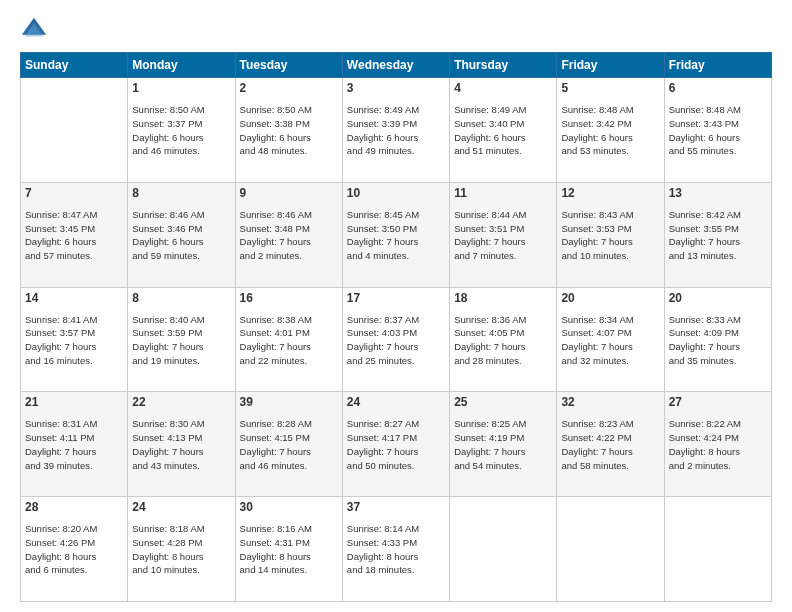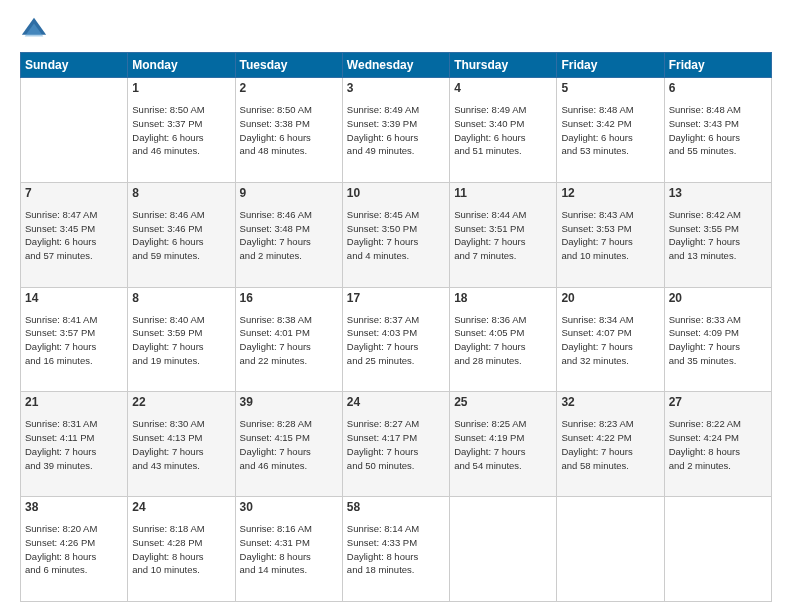--- a/index.html
+++ b/index.html
@@ -249,33 +249,33 @@
             <span class="day-number">32</span>
             <div class="day-info">Sunrise: 8:23 AM<br>Sunset: 4:22 PM<br>Daylight: 7 hours<br>and 58 minutes.</div>
           </td>
           <td>
             <span class="day-number">27</span>
             <div class="day-info">Sunrise: 8:22 AM<br>Sunset: 4:24 PM<br>Daylight: 8 hours<br>and 2 minutes.</div>
           </td>
         </tr>
         <tr>
           <td>
-            <span class="day-number">38</span>
+            <span class="day-number">28</span>
             <div class="day-info">Sunrise: 8:20 AM<br>Sunset: 4:26 PM<br>Daylight: 8 hours<br>and 6 minutes.</div>
           </td>
           <td>
             <span class="day-number">24</span>
             <div class="day-info">Sunrise: 8:18 AM<br>Sunset: 4:28 PM<br>Daylight: 8 hours<br>and 10 minutes.</div>
           </td>
           <td>
             <span class="day-number">30</span>
             <div class="day-info">Sunrise: 8:16 AM<br>Sunset: 4:31 PM<br>Daylight: 8 hours<br>and 14 minutes.</div>
           </td>
           <td>
-            <span class="day-number">58</span>
+            <span class="day-number">37</span>
             <div class="day-info">Sunrise: 8:14 AM<br>Sunset: 4:33 PM<br>Daylight: 8 hours<br>and 18 minutes.</div>
           </td>
           <td class="empty-cell"></td>
           <td class="empty-cell"></td>
           <td class="empty-cell"></td>
         </tr>
       </tbody>
   </table>
 </div>
 

